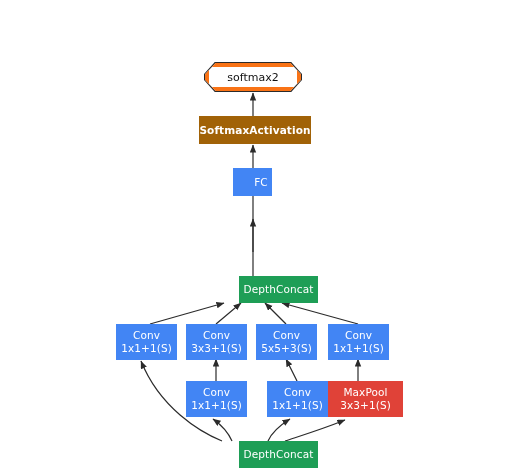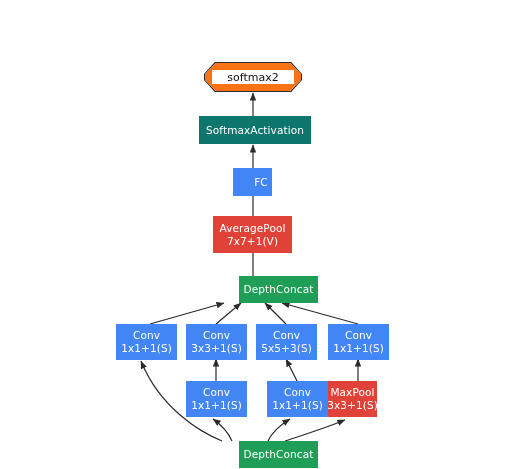--- a/index.html
+++ b/index.html
@@ -38,30 +38,30 @@
     letter-spacing: 0.1px;
     z-index: 5;
   }
   .node .l1, .node .l2 {
     display: block;
     white-space: nowrap;
   }
   .blue   { background: #4285f4; }
   .green  { background: #1e9e56; margin-left: 26px; }
   .red    { background: #e04238; }
-  .orange { background: #0f766e; }
+  .orange { background: #a16207; font-weight: bold; }
 
   .octagon {
     position: absolute;
     box-sizing: border-box;
     display: flex;
     align-items: center;
     justify-content: center;
     background: #ffffff;
-    border: 7px solid #f97316;
+    border: 4px solid #f97316;
     color: #111111;
     font-size: 11px;
     z-index: 5;
     -webkit-clip-path: polygon(11% 0%, 89% 0%, 100% 40%, 100% 60%, 89% 100%, 11% 100%, 0% 60%, 0% 40%);
     clip-path: polygon(11% 0%, 89% 0%, 100% 40%, 100% 60%, 89% 100%, 11% 100%, 0% 60%, 0% 40%);
   }
   .octagon-border {
     position: absolute;
     z-index: 4;
     background: #2b2b2b;
@@ -112,24 +112,20 @@
   </div>
 
   <div class="node orange" style="left:199px; top:116px; width:112px; height:28px;">
     <span class="l1">SoftmaxActivation</span>
   </div>
 
   <div class="node blue" style="left:233px; top:168px; width:39px; height:28px;padding-left:17px;">
     <span class="l1">FC</span>
   </div>
 
-  <div class="node red" style="left:213px; top:216px; width:79px; height:37px;">
-    <span class="l1">AveragePool</span>
-    <span class="l2">7x7+1(V)</span>
-  </div>
 
   <div class="node green" style="left:213px; top:276px; width:79px; height:27px;">
     <span class="l1">DepthConcat</span>
   </div>
 
   <div class="node blue" style="left:116px; top:324px; width:61px; height:36px;">
     <span class="l1">Conv</span>
     <span class="l2">1x1+1(S)</span>
   </div>
   <div class="node blue" style="left:186px; top:324px; width:61px; height:36px;">
@@ -146,21 +142,21 @@
   </div>
 
   <div class="node blue" style="left:186px; top:381px; width:61px; height:36px;">
     <span class="l1">Conv</span>
     <span class="l2">1x1+1(S)</span>
   </div>
   <div class="node blue" style="left:267px; top:381px; width:61px; height:36px;">
     <span class="l1">Conv</span>
     <span class="l2">1x1+1(S)</span>
   </div>
-  <div class="node red" style="left:328px; top:381px; width:49px; height:36px;">
+  <div class="node red" style="left:328px; top:381px; width:75px; height:36px;">
     <span class="l1">MaxPool</span>
     <span class="l2">3x3+1(S)</span>
   </div>
 
   <div class="node green" style="left:213px; top:441px; width:79px; height:27px;">
     <span class="l1">DepthConcat</span>
   </div>
 
 </div>
 

